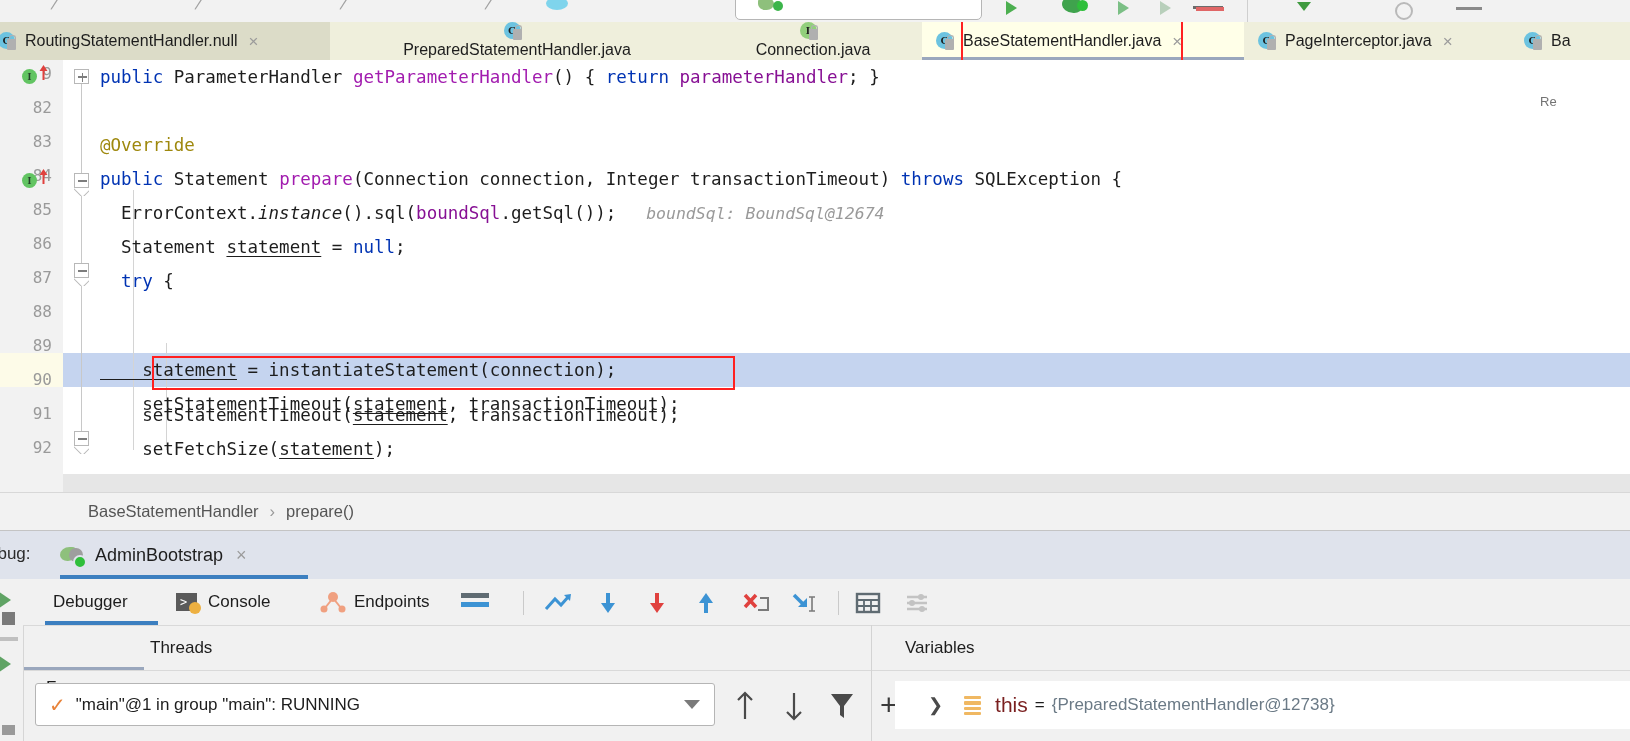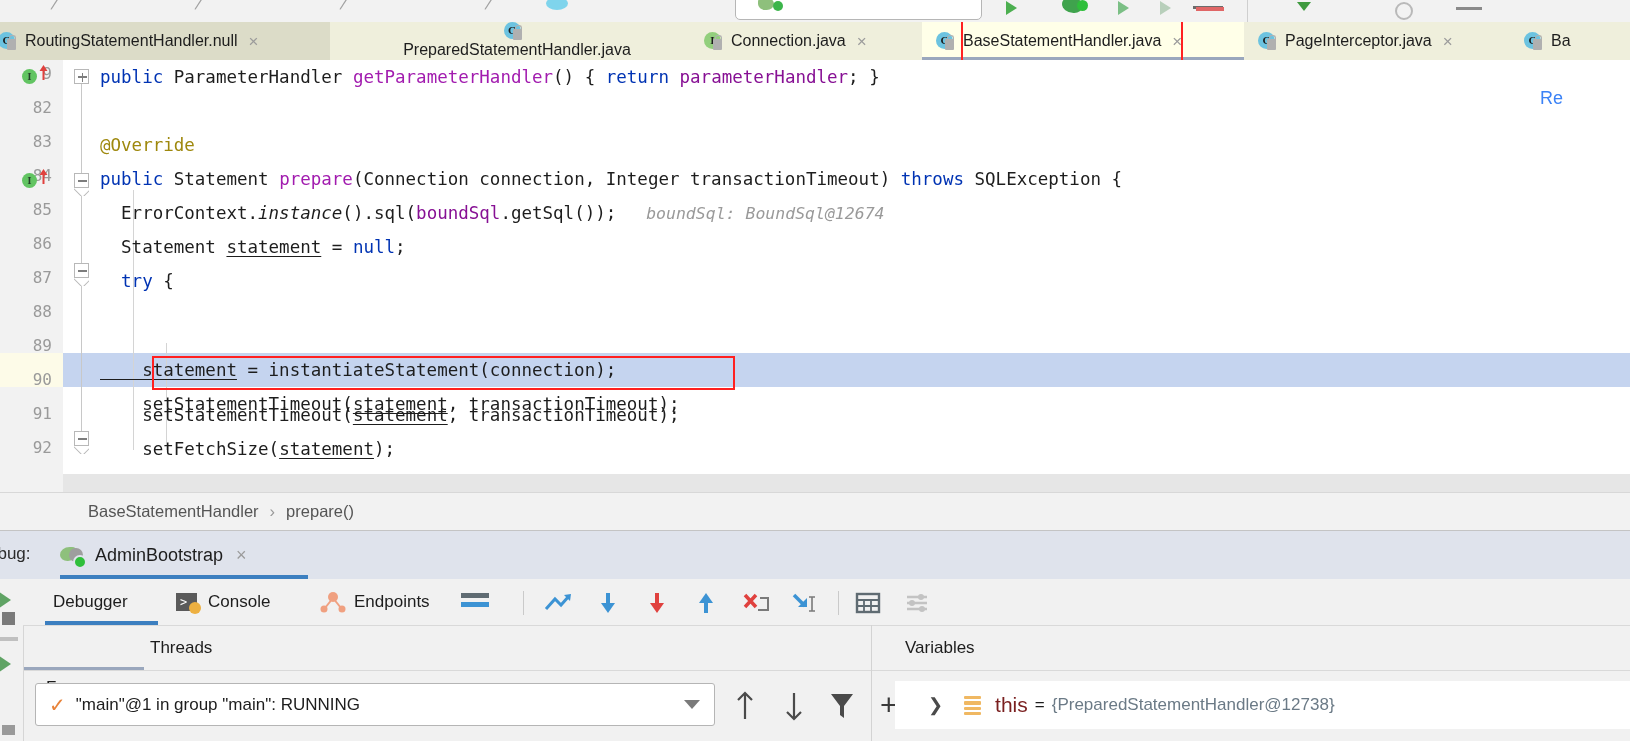--- a/index.html
+++ b/index.html
@@ -80,21 +80,21 @@
 
   .k{color:#0033b3;}         
   .m{color:#a21caf;}         
   .f{color:#871094;}         
   .a{color:#9e880d;}         
   .s{color:#1d1d1d;}         
   .it{font-style:italic;}
   .u{text-decoration:underline;text-underline-offset:3px;}
   .hint{color:#9a9a9a;font-style:italic;font-size:16.5px;}
   .code-redbox{position:absolute;border:2px solid #ff2020;box-sizing:border-box;pointer-events:none;}
-  .editor-note{position:absolute;color:#3b82f6;font-size:18px;font-family:"Liberation Sans",sans-serif;}
+  .editor-note{position:absolute;color:#737373;font-size:13px;font-family:"Liberation Sans",sans-serif;margin-top:6px;}
   .clipline{position:absolute;left:63px;width:1567px;height:18px;background:#e6e6e6;overflow:hidden;}
 
   
   .breadcrumb{position:absolute;left:0;top:492px;width:1630px;height:38px;background:#f2f2f2;
      border-top:1px solid #d8d8d8;display:flex;align-items:center;padding-left:88px;
      box-sizing:border-box;color:#555;font-size:16.5px;}
   .breadcrumb .sep{margin:0 11px;color:#9a9a9a;}
 
   
   .debugwin{position:absolute;left:0;top:530px;width:1630px;height:211px;background:#f1f1f1;
@@ -181,21 +181,21 @@
 
     <div class="tab plain" style="left:330px;width:360px;padding-left:14px;flex-direction:column;">
       <span class="tabicon">
         <span class="badge cls">C</span>
           <span class="lock"></span>
       </span>
       <span class="tablabel">PreparedStatementHandler.java</span>
       <span class="tabclose">×</span>
     </div>
 
-    <div class="tab plain" style="left:690px;width:232px;padding-left:14px;">
+    <div class="tab plain" style="left:690px;width:232px;padding-left:14px;flex-direction:column;">
       <span class="tabicon">
         <span class="badge iface">I</span>
           <span class="lock"></span>
       </span>
       <span class="tablabel">Connection.java</span>
       <span class="tabclose">×</span>
     </div>
 
     <div class="tab active" style="left:922px;width:322px;padding-left:14px;">
       <span class="tabicon">

